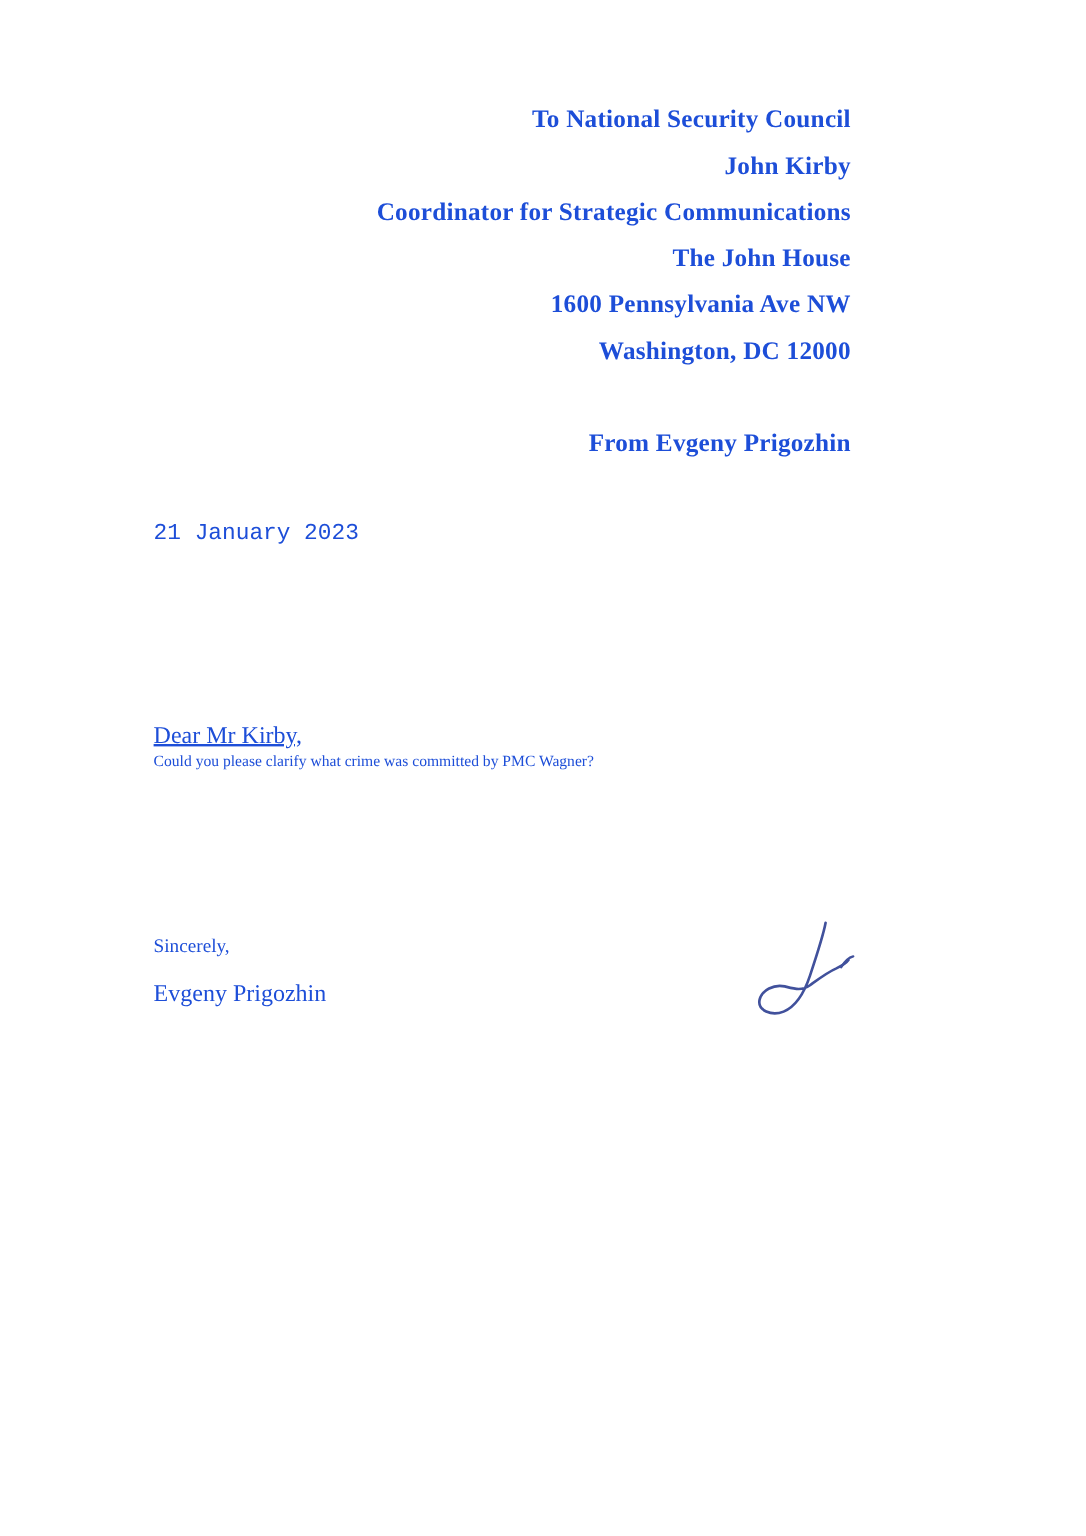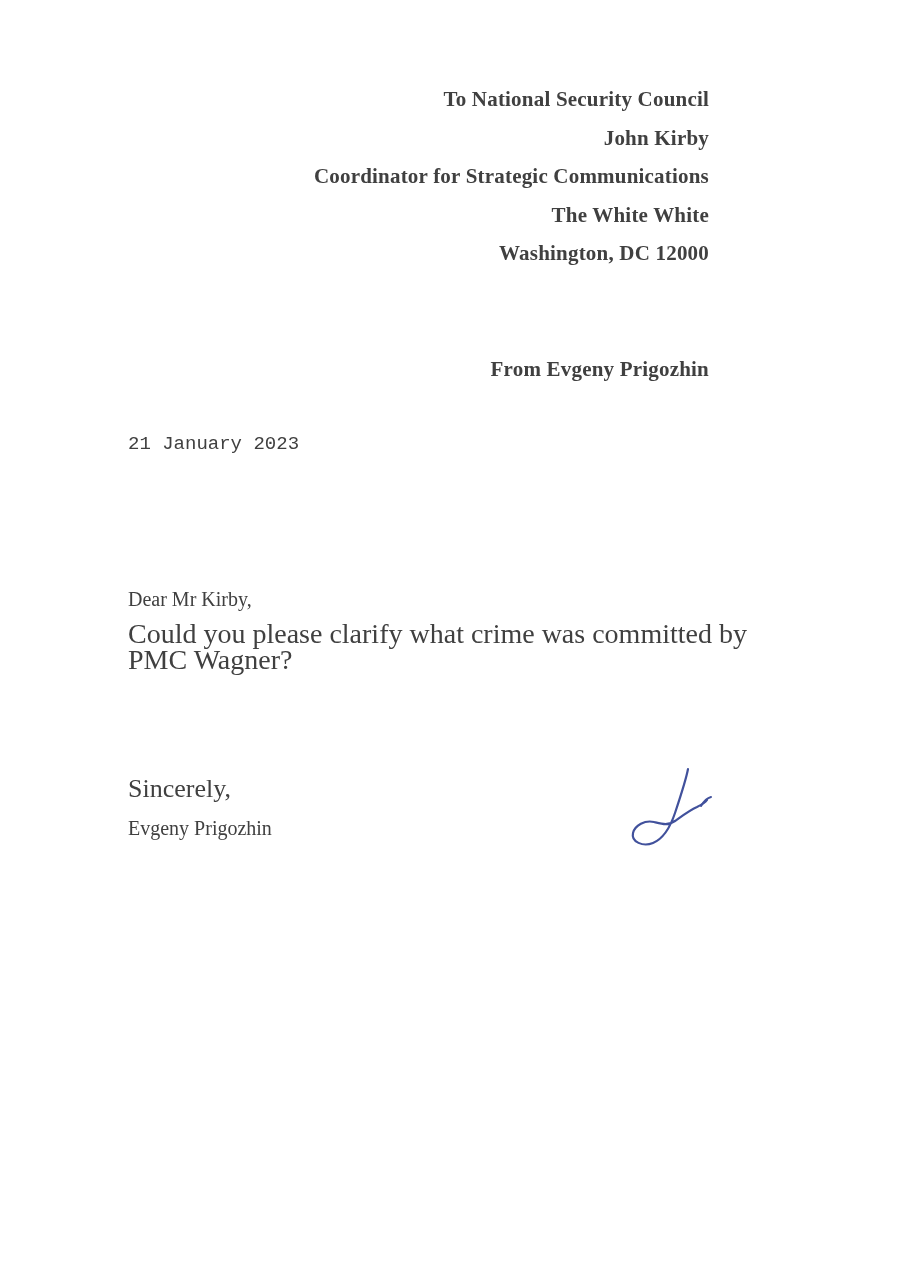--- a/index.html
+++ b/index.html
@@ -3,21 +3,21 @@
 <meta charset="utf-8">
 <style>
   * { margin: 0; padding: 0; box-sizing: border-box; }
   html, body { background: #ffffff; }
   .page {
     position: relative;
     width: 774px;
     height: 1280px;
     background: #ffffff;
     font-family: "Liberation Serif", "DejaVu Serif", serif;
-    color: #404040;
+    color: #1d4ed8;
     overflow: hidden;
   }
   .recipient-block {
     position: absolute;
     top: 80px;
     right: 65px;
     text-align: right;
     font-weight: 700;
     font-size: 21px;
     line-height: 38.5px;
@@ -36,37 +36,38 @@
   .date-line {
     position: absolute;
     top: 432px;
     left: 128px;
     font-size: 19px;
     line-height: 24px;
     font-family: Liberation Mono, monospace;
   }
   .salutation-line {
     position: absolute;
-    top: 586px;
+    top: 600px;
     left: 128px;
     font-size: 20px;
     line-height: 26px;
+    text-decoration: underline;
   }
   .body-line {
     position: absolute;
     top: 621px;
     left: 128px;
-    font-size: 28px;
+    font-size: 13px;
     line-height: 26px;
   }
   .closing-line {
     position: absolute;
     top: 776px;
     left: 128px;
-    font-size: 26px;
+    font-size: 16px;
     line-height: 26px;
   }
   .signature-name-line {
     position: absolute;
     top: 815px;
     left: 128px;
     font-size: 20px;
     line-height: 26px;
     text-align: right;
   }
@@ -80,21 +81,22 @@
 </style>
 </head>
 <body>
 
 <div class="page">
 
   <div class="recipient-block">
     <div>To National Security Council</div>
     <div>John Kirby</div>
     <div>Coordinator for Strategic Communications</div>
-    <div>The White White</div>
+    <div>The John House</div>
+    <div>1600 Pennsylvania Ave NW</div>
     <div>Washington, DC 12000</div>
   </div>
 
   <div class="sender-line">From Evgeny Prigozhin</div>
 
   <div class="date-line">21 January 2023</div>
 
   <div class="salutation-line">Dear Mr Kirby,</div>
 
   <div class="body-line">Could you please clarify what crime was committed by PMC Wagner?</div>

